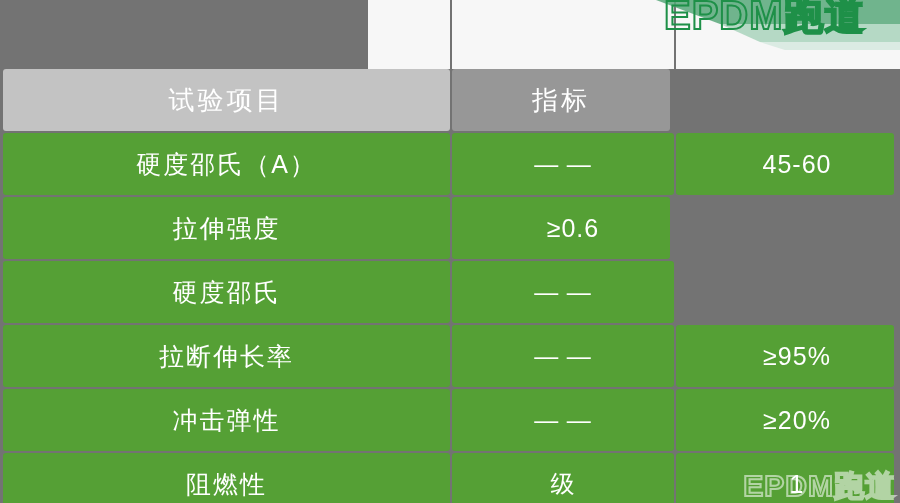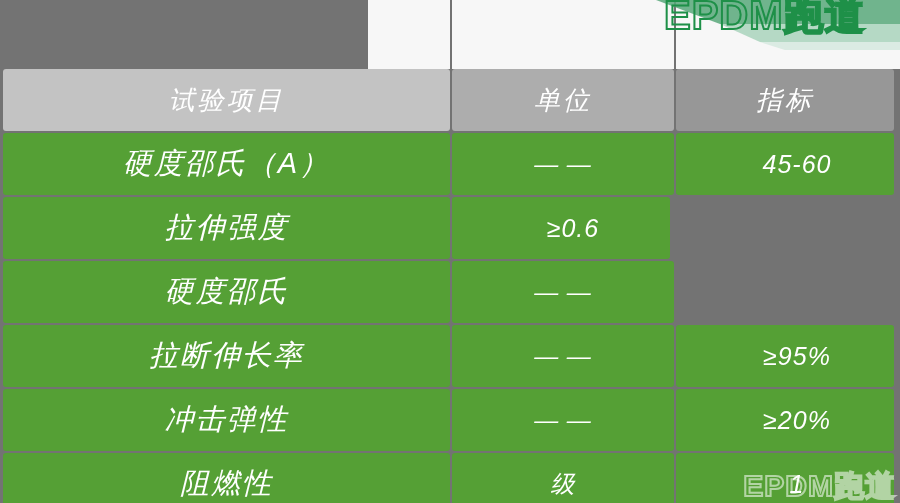--- a/index.html
+++ b/index.html
@@ -95,40 +95,39 @@
 
   .cell {
     display: flex;
     align-items: center;
     justify-content: center;
     text-align: center;
     color: #ffffff;
     border-radius: 3px;
     margin-right: 2px;
     overflow: hidden;
-    font-style: italic;
   }
   .cell:last-child { margin-right: 0; }
 
   .col-1 { width: 447px; }
   .col-2 { width: 222px; }
   .col-3 { width: 218px; }
 
   
   .head-row .cell { height: 62px; font-size: 26px; letter-spacing: 3px; }
   .head-row .col-1 { background: #c3c3c3; }
   .head-row .col-2 { background: #adadad; }
   .head-row .col-3 { background: #979797; }
 
   
   .body-row .cell {
     height: 62px;
     background: #55a035;
   }
-  .body-row .col-1 { font-size: 29px; letter-spacing: 2px; }
+  .body-row .col-1 { font-size: 25px; letter-spacing: 2px; }
   .body-row .col-2 { font-size: 24px; letter-spacing: 1px; }
   .body-row .col-3 { font-size: 25px; letter-spacing: 1px; padding-left: 24px; }
 </style>
 </head>
 <body>
 
 <div id="stage">
 
   <div class="bg-panels">
     <div class="bg-panel p1"></div>
@@ -142,21 +141,20 @@
       <polygon points="110,30 290,30 290,48 150,48 110,30" fill="#9fcfb4" opacity="0.75"></polygon>
       <polygon points="150,48 290,48 290,56 175,56 150,48" fill="#cfe6da" opacity="0.7"></polygon>
     </svg>
     <div class="wm-text">EPDM跑道</div>
   </div>
 
   <div class="spec-table">
 
     <div class="trow head-row">
       <div class="cell col-1">试验项目</div>
-      <div class="cell col-2">单位</div>
       <div class="cell col-3">指标</div>
     </div>
 
     <div class="trow body-row">
       <div class="cell col-1">硬度邵氏（A）</div>
       <div class="cell col-2">—  —</div>
       <div class="cell col-3">45-60</div>
     </div>
 
     <div class="trow body-row">

